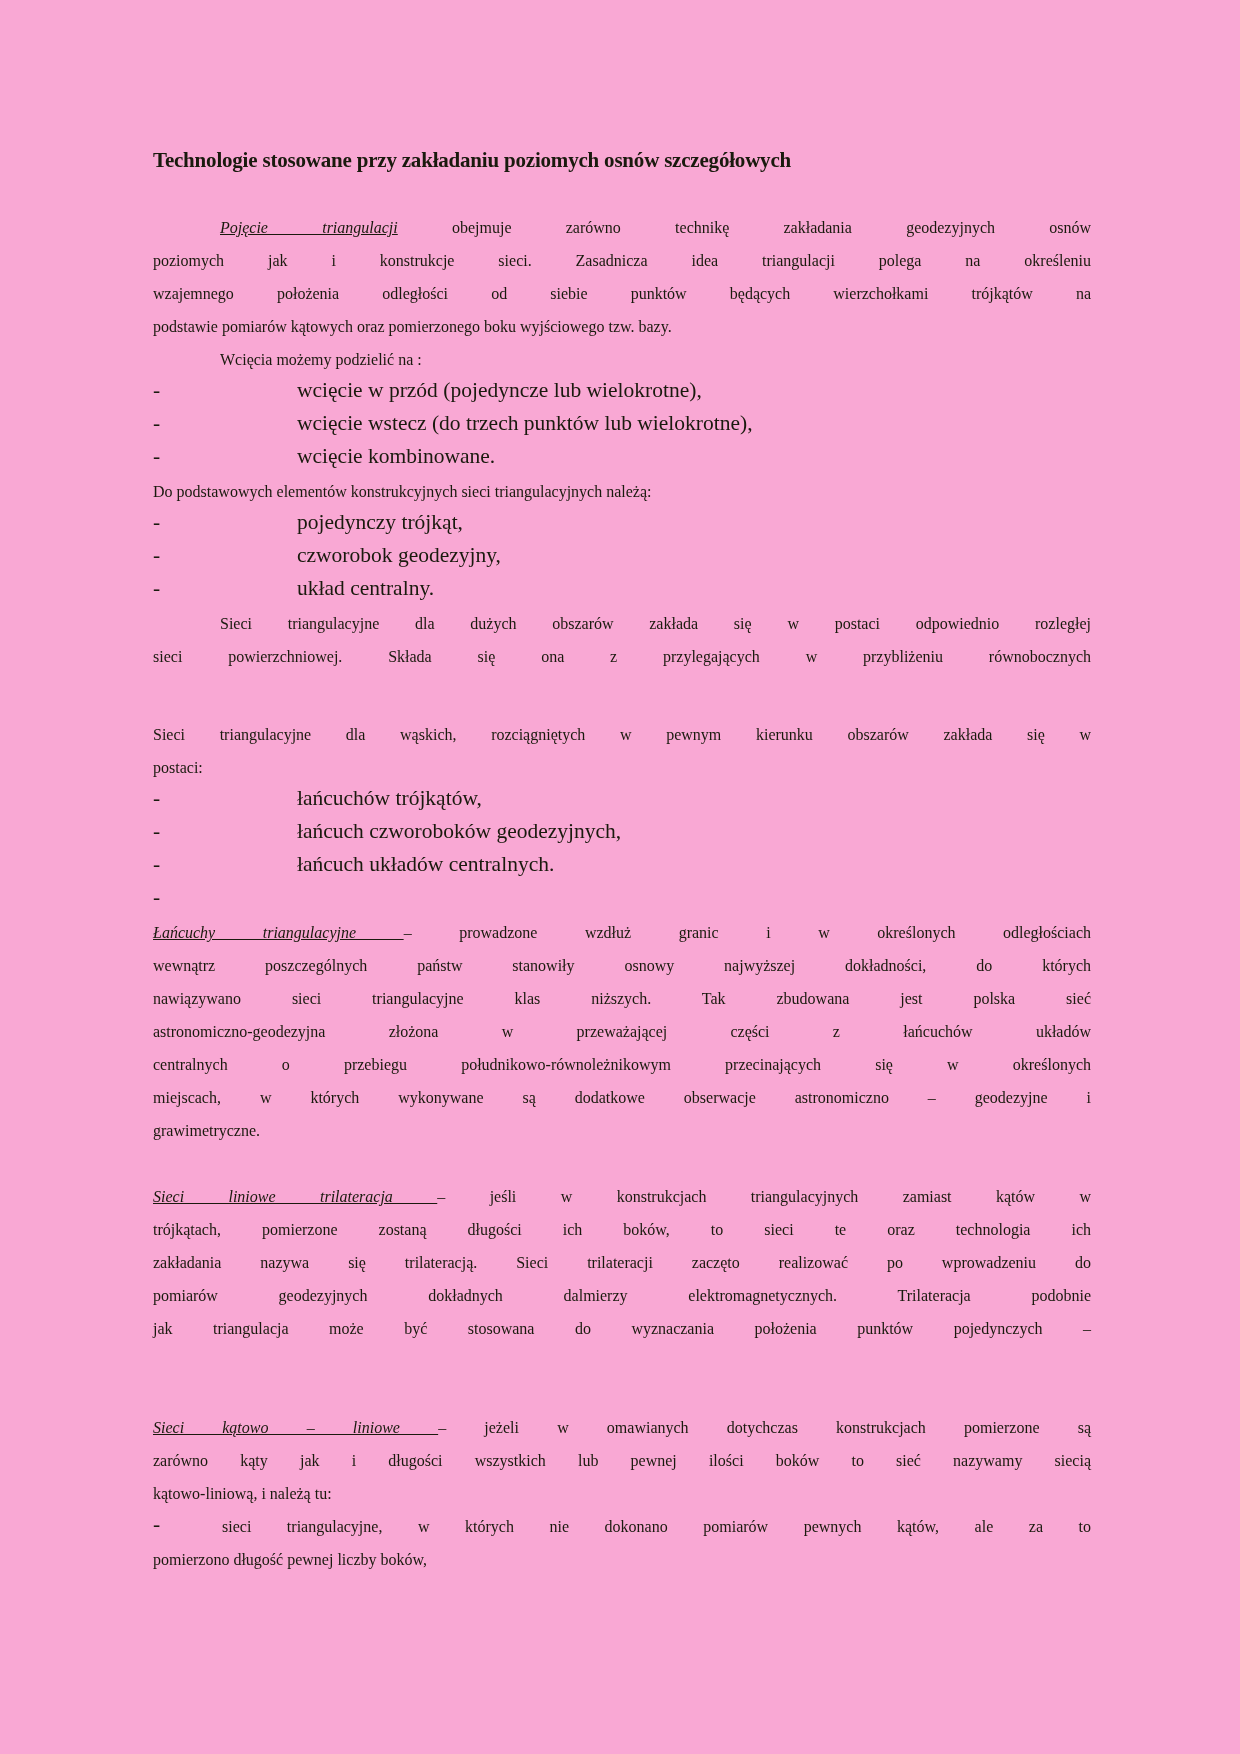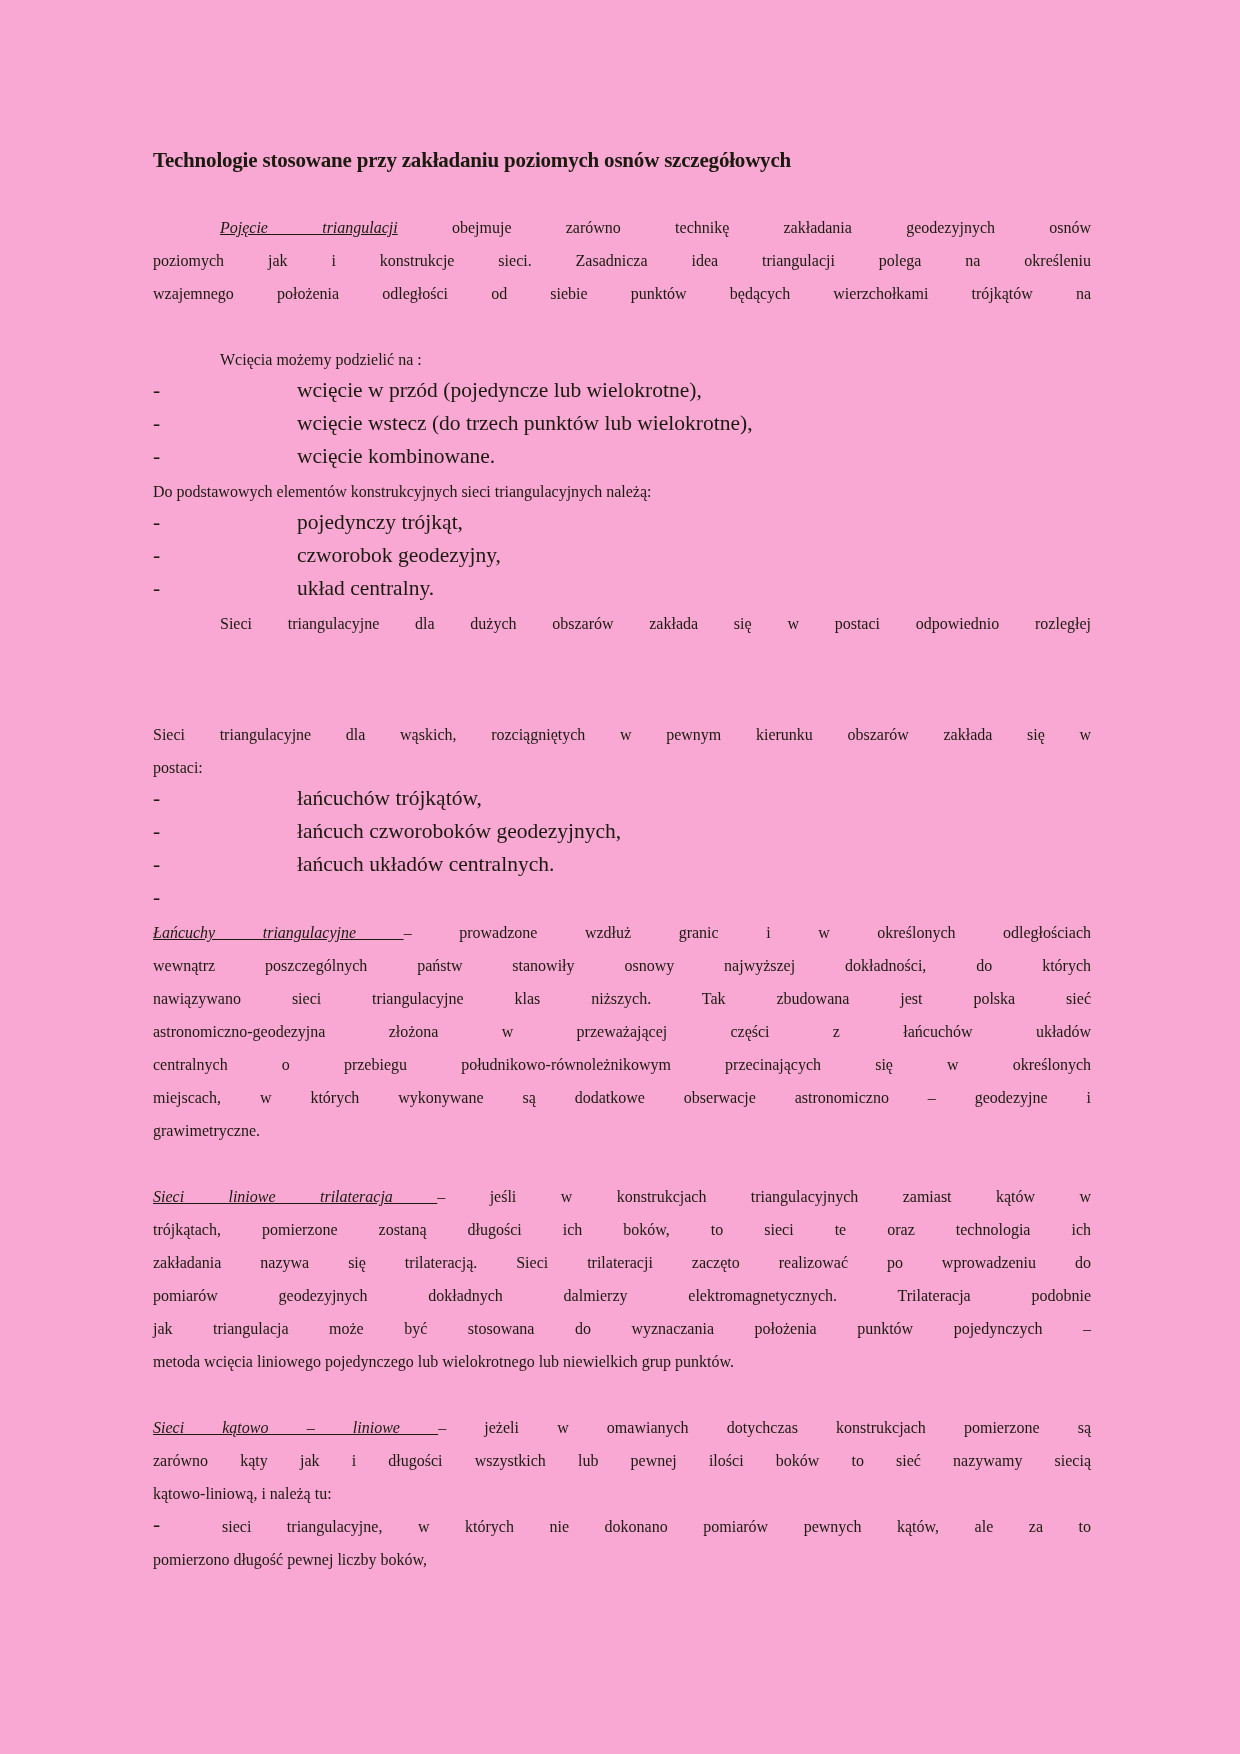--- a/index.html
+++ b/index.html
@@ -18,38 +18,40 @@
 </head>
 <body>
 
 <div class="page">
 
   <div class="title">Technologie stosowane przy zakładaniu poziomych osnów szczegółowych</div>
 
   <div class="line just" style="top:213px; padding-left:67px; width:871px;"><span class="heading">Pojęcie triangulacji</span><span> obejmuje zarówno technikę zakładania geodezyjnych osnów</span></div>
   <div class="line just" style="top:246px;">poziomych jak i konstrukcje sieci. Zasadnicza idea triangulacji polega na określeniu</div>
   <div class="line just" style="top:279px;">wzajemnego położenia odległości od siebie punktów będących wierzchołkami trójkątów na</div>
+  <div class="line noj" style="top:312px;">podstawie pomiarów kątowych oraz pomierzonego boku wyjściowego tzw. bazy.</div>
 
   <div class="line noj" style="top:345px; left:220px;">Wcięcia możemy podzielić na :</div>
   <div class="dash" style="top:378px;">-</div>
   <div class="item" style="top:378px;">wcięcie w przód (pojedyncze lub wielokrotne),</div>
   <div class="dash" style="top:411px;">-</div>
   <div class="item" style="top:411px;">wcięcie wstecz (do trzech punktów lub wielokrotne),</div>
   <div class="dash" style="top:444px;">-</div>
   <div class="item" style="top:444px;">wcięcie kombinowane.</div>
 
   <div class="line noj" style="top:477px;text-align:right;">Do podstawowych elementów konstrukcyjnych sieci triangulacyjnych należą:</div>
   <div class="dash" style="top:510px;">-</div>
   <div class="item" style="top:510px;">pojedynczy trójkąt,</div>
   <div class="dash" style="top:543px;">-</div>
   <div class="item" style="top:543px;">czworobok geodezyjny,</div>
   <div class="dash" style="top:576px;">-</div>
   <div class="item" style="top:576px;">układ centralny.</div>
 
   <div class="line just" style="top:609px; padding-left:67px; width:871px;">Sieci triangulacyjne dla dużych obszarów zakłada się w postaci odpowiednio rozległej</div>
+  <div class="line just" style="top:642px;">sieci powierzchniowej. Składa się ona z przylegających w przybliżeniu równobocznych</div>
 
   <div class="line just" style="top:720px;">Sieci triangulacyjne dla wąskich, rozciągniętych w pewnym kierunku obszarów zakłada się w</div>
   <div class="line noj" style="top:753px;">postaci:</div>
   <div class="dash" style="top:786px;">-</div>
   <div class="item" style="top:786px;">łańcuchów trójkątów,</div>
   <div class="dash" style="top:819px;">-</div>
   <div class="item" style="top:819px;">łańcuch czworoboków geodezyjnych,</div>
   <div class="dash" style="top:852px;">-</div>
   <div class="item" style="top:852px;">łańcuch układów centralnych.</div>
   <div class="dash" style="top:885px;">-</div>
@@ -60,21 +62,20 @@
   <div class="line just" style="top:1017px;">astronomiczno-geodezyjna złożona w przeważającej części z łańcuchów układów</div>
   <div class="line just" style="top:1050px;">centralnych o przebiegu południkowo-równoleżnikowym przecinających się w określonych</div>
   <div class="line just" style="top:1083px;">miejscach, w których wykonywane są dodatkowe obserwacje astronomiczno – geodezyjne i</div>
   <div class="line noj" style="top:1116px;">grawimetryczne.</div>
 
   <div class="line just" style="top:1182px;"><span class="heading">Sieci liniowe trilateracja </span><span>– jeśli w konstrukcjach triangulacyjnych zamiast kątów w</span></div>
   <div class="line just" style="top:1215px;">trójkątach, pomierzone zostaną długości ich boków, to sieci te oraz technologia ich</div>
   <div class="line just" style="top:1248px;">zakładania nazywa się trilateracją. Sieci trilateracji zaczęto realizować po wprowadzeniu do</div>
   <div class="line just" style="top:1281px;">pomiarów geodezyjnych dokładnych dalmierzy elektromagnetycznych. Trilateracja podobnie</div>
   <div class="line just" style="top:1314px;">jak triangulacja może być stosowana do wyznaczania położenia punktów pojedynczych –</div>
-  <div class="line noj" style="top:1347px;">metoda wcięcia liniowego pojedynczego lub wielokrotnego lub niewielkich grup punktów.</div>
 
   <div class="line just" style="top:1413px;"><span class="heading">Sieci kątowo – liniowe </span><span>– jeżeli w omawianych dotychczas konstrukcjach pomierzone są</span></div>
   <div class="line just" style="top:1446px;">zarówno kąty  jak i długości wszystkich lub pewnej ilości boków to sieć nazywamy siecią</div>
   <div class="line noj" style="top:1479px;">kątowo-liniową, i należą tu:</div>
   <div class="dash" style="top:1512px;">-</div>
   <div class="line just" style="top:1512px; left:222px; width:869px;">sieci triangulacyjne, w których nie dokonano pomiarów pewnych kątów, ale za to</div>
   <div class="line noj" style="top:1545px;">pomierzono długość pewnej liczby boków,</div>
 
 </div>
 

